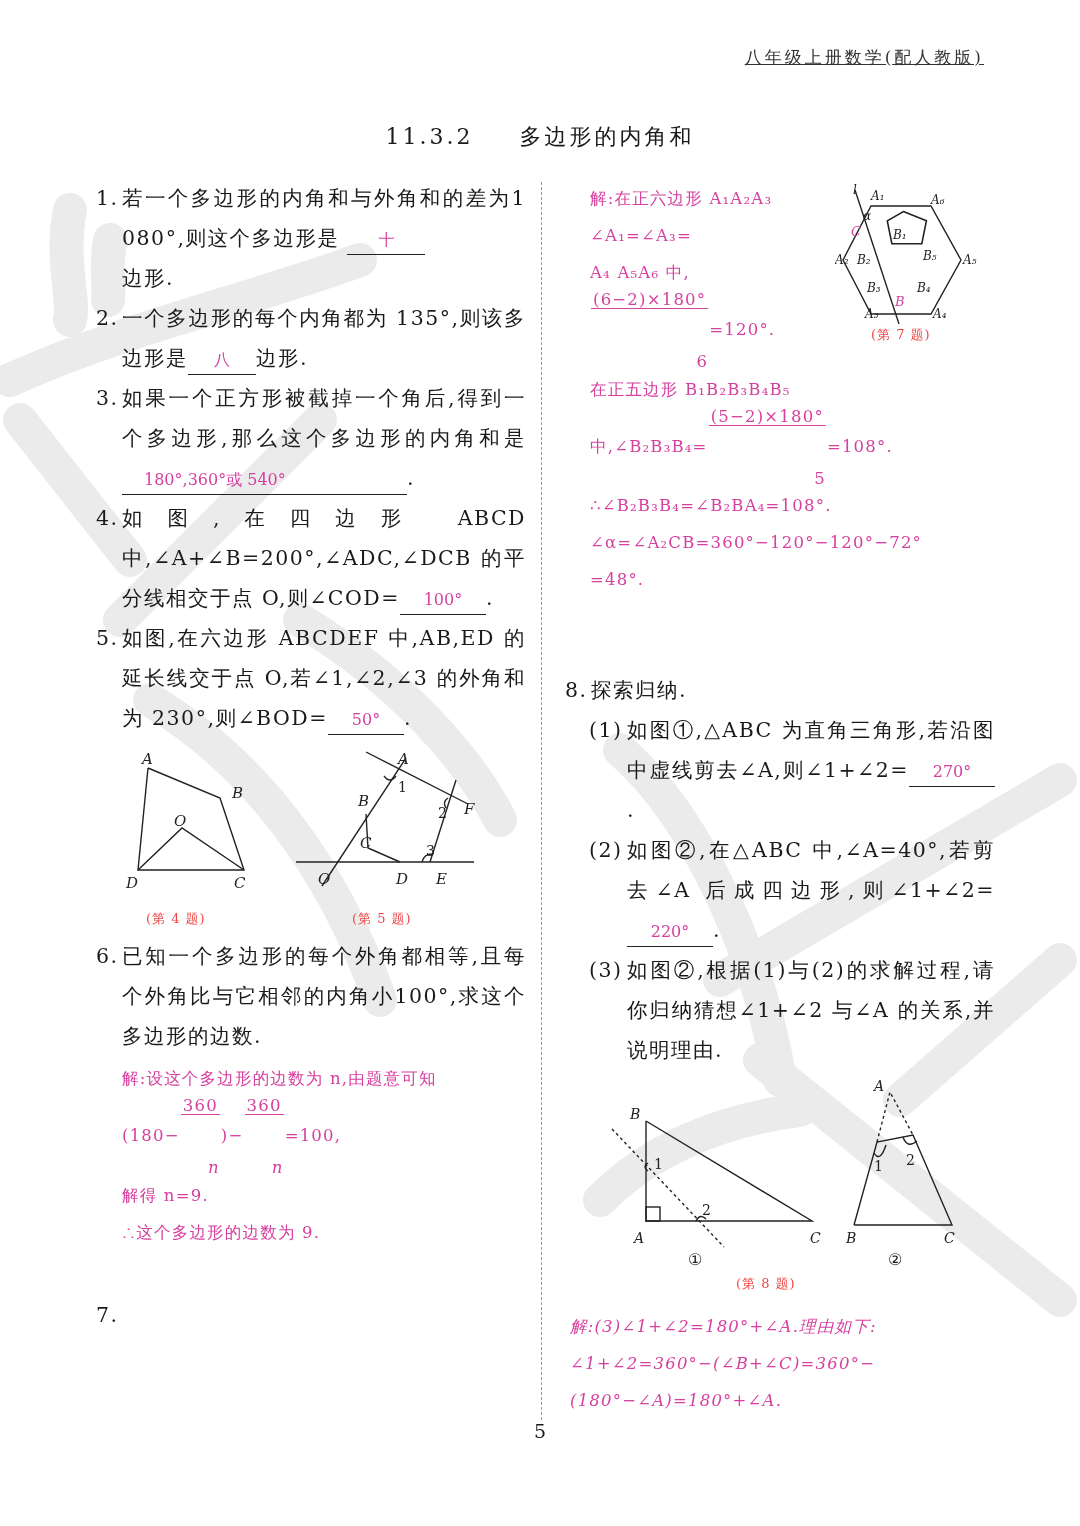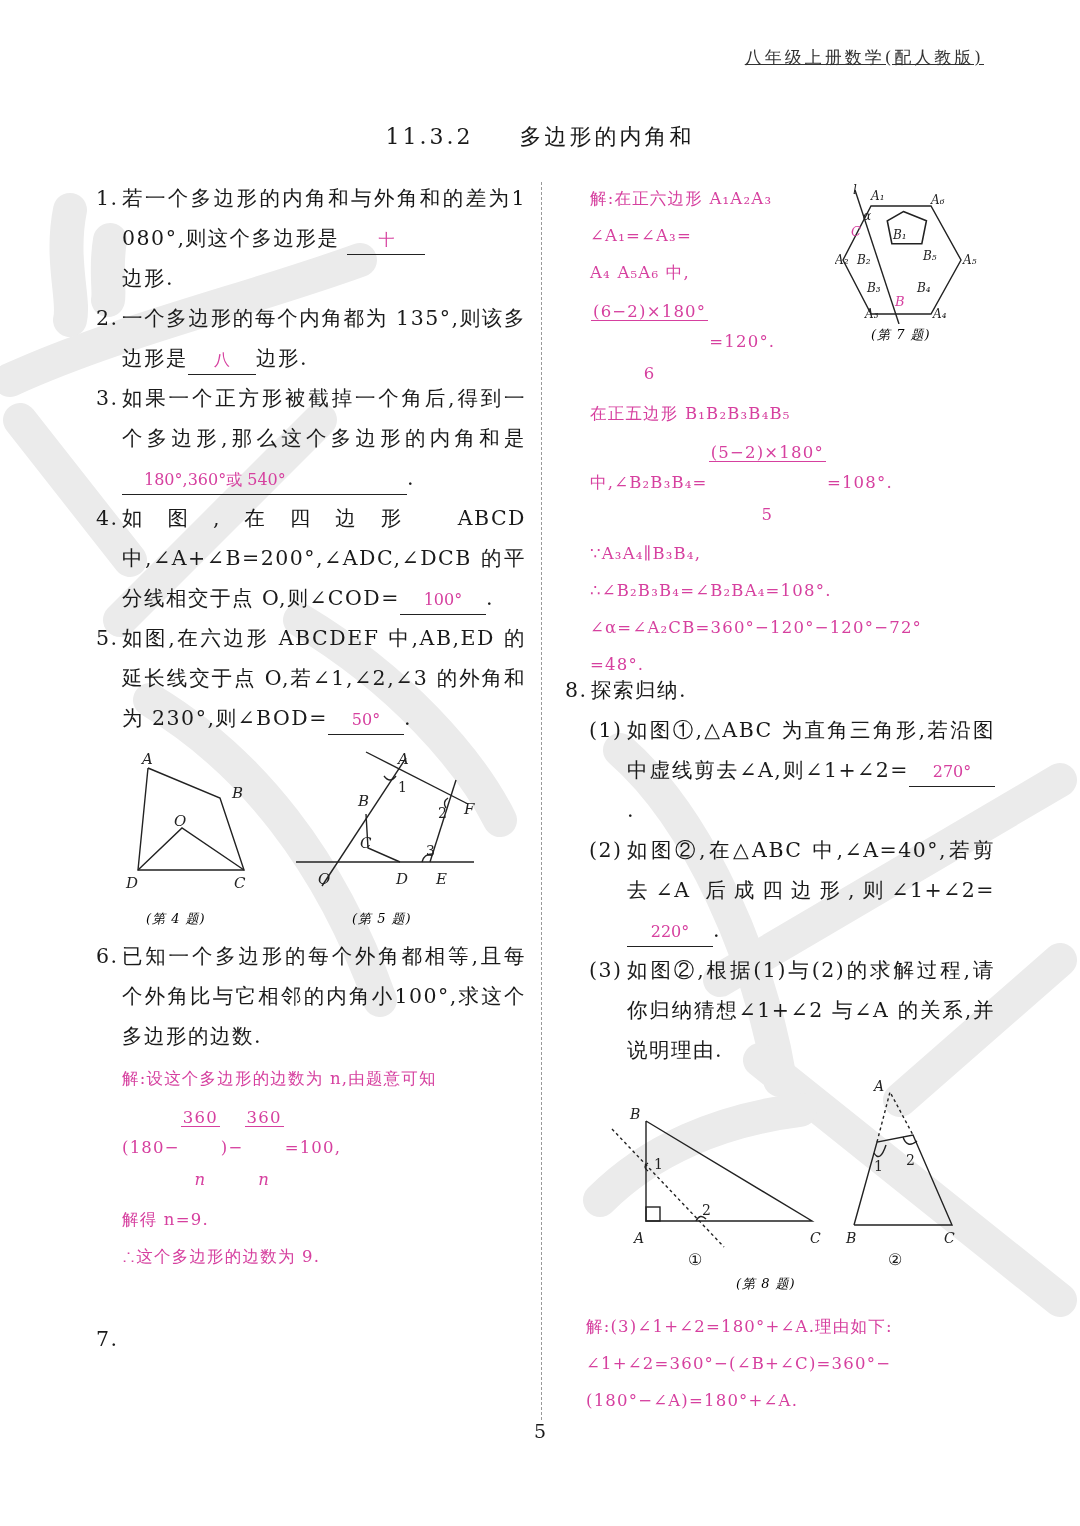--- a/index.html
+++ b/index.html
@@ -17,35 +17,35 @@
   .col { position: absolute; z-index: 2; font-size: 20.5px; }
   .col-left { left: 96px; top: 178px; width: 430px; }
 
   .q { position: relative; padding-left: 26px; line-height: 40px; letter-spacing: 1.5px; text-align: justify; }
   .q .qn { position: absolute; left: 0; top: 0; }
   .blank { display: inline-block; border-bottom: 1.3px solid #222; text-align: center; line-height: 28px; color: #d6409f; font-size: 16px; letter-spacing: 0; vertical-align: baseline; }
   .sol { color: #d6409f; font-size: 16.5px; letter-spacing: 1.2px; }
   .sol .ln { line-height: 37px; white-space: nowrap; }
   i, .it { font-style: italic; font-family: "DejaVu Serif", serif; }
 
-  .frac { display: inline-flex; flex-direction: column; align-items: center; vertical-align: middle; line-height: 1.05; margin: 12px 1px; gap: 44px; }
+  .frac { display: inline-flex; flex-direction: column; align-items: flex-end; vertical-align: middle; line-height: 1.05; margin: 0 1px; gap: 44px; }
   .frac .nu { border-bottom: 1.3px solid #d6409f; padding: 0 2px; }
 
   .figs45 { position: relative; height: 190px; margin-top: 8px; }
-  .caption { font-size: 13px; color: #000000; letter-spacing: 1px; position: absolute; font-style: italic; }
+  .caption { font-size: 13px; color: #ef4444; letter-spacing: 1px; position: absolute; }
 
   .fig7 { position: absolute; left: 835px; top: 184px; width: 148px; height: 160px; z-index: 2; }
   .sol7 { position: absolute; left: 590px; top: 180px; width: 410px; z-index: 2; }
 
   .q8 { position: absolute; left: 565px; top: 670px; width: 430px; z-index: 2; font-size: 20.5px; }
   .sub { position: relative; padding-left: 62px; line-height: 40px; letter-spacing: 1.5px; text-align: justify; }
   .sub .sn { position: absolute; left: 24px; top: 0; }
 
   .fig8 { position: absolute; left: 590px; top: 1075px; width: 400px; height: 230px; z-index: 2; }
-  .sol8 { position: absolute; left: 586px; top: 1308px; width: 410px; z-index: 2; }
+  .sol8 { position: absolute; left: 570px; top: 1308px; width: 410px; z-index: 2; font-style: italic; }
 
   .page-num { position: absolute; left: 0; width: 1080px; text-align: center; top: 1420px; font-size: 19px; z-index: 2; }
   .brand { position: absolute; right: 24px; top: 1546px; font-family: "DejaVu Sans", sans-serif; font-size: 25px; color: #15803d; letter-spacing: 1px; text-shadow: 1px 1px 0 #fff, -1px -1px 0 #fff, 2px 2px 2px #888; z-index: 3; }
 </style>
 </head>
 <body>
 
 <svg class="watermark" viewBox="0 0 1080 1526">
   <g fill="none" stroke="#ebebeb" stroke-width="34" stroke-linecap="round">
     <path d="M70 210 C 60 260, 75 300, 70 320"></path>
@@ -169,21 +169,20 @@
         <span>6</span>
       </span><span>=120°.</span>
   </div>
   <div class="ln">在正五边形 B₁B₂B₃B₄B₅</div>
   <div class="ln" style="line-height:52px">
     <span>中,∠B₂B₃B₄=</span><span class="frac">
         <span class="nu">(5−2)×180°</span>
         <span>5</span>
       </span><span>=108°.</span>
   </div>
-  <div class="ln">∵A₃A₄∥B₃B₄,</div>
   <div class="ln">∴∠B₂B₃B₄=∠B₂BA₄=108°.</div>
   <div class="ln">∠α=∠A₂CB=360°−120°−120°−72°</div>
   <div class="ln">=48°.</div>
 </div>
 
 <div class="fig7">
   <svg width="148" height="140">
     <rect x="0" y="0" width="148" height="140" fill="#ffffff"></rect>
     <g stroke="#222" stroke-width="1.4" fill="none">
       <polygon points="36,22 96,22 126,76 96,130 36,130 8,76"></polygon>

